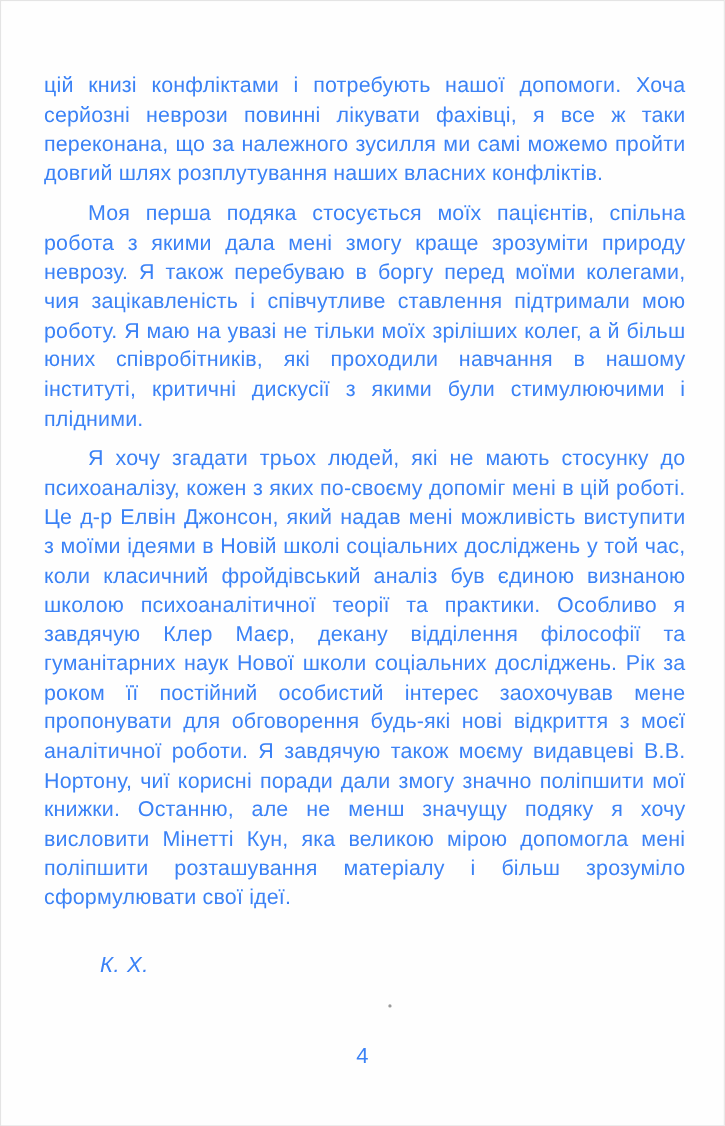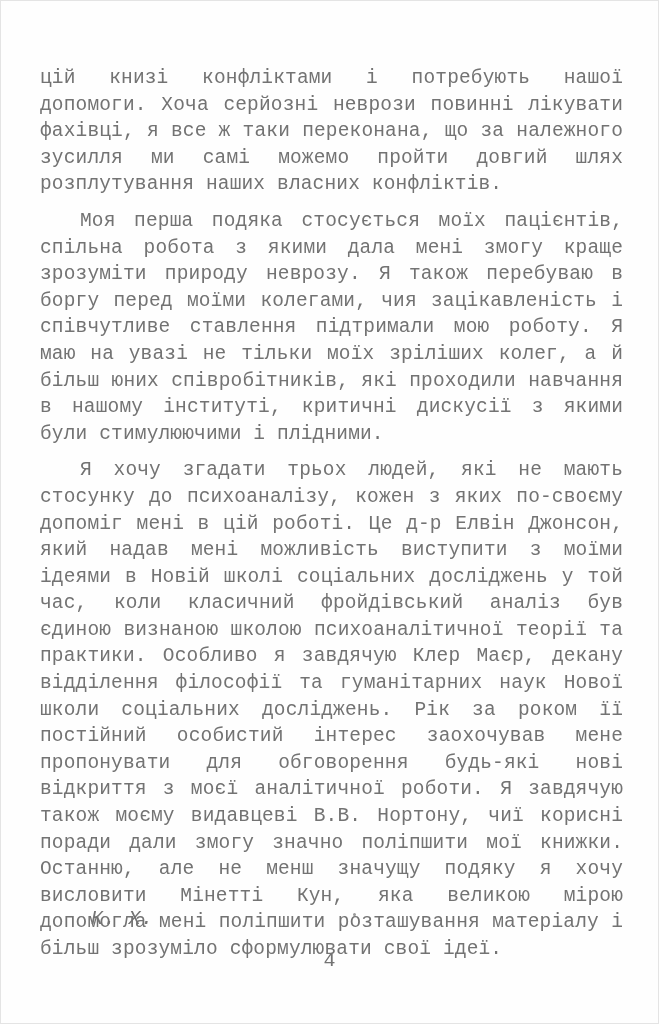--- a/index.html
+++ b/index.html
@@ -7,22 +7,22 @@
       padding: 0;
       background: #ffffff;
     }
     .page {
       position: relative;
       width: 659px;
       height: 1024px;
       box-sizing: border-box;
       background: #fefefe;
       border: 1px solid #e4e4e4;
-      font-family: Liberation Mono, monospace;
-      color: #737373;
+      font-family: Liberation Sans, sans-serif;
+      color: #3b82f6;
       overflow: hidden;
     }
     .text-block {
       position: absolute;
       top: 64px;
       left: 39px;
       width: 583px;
       font-size: 19.5px;
       line-height: 26.6px;
       text-align: justify;
@@ -37,21 +37,20 @@
     .text-block p.indent {
       text-indent: 40px;
     }
     .signature {
       position: absolute;
       left: 90px;
       top: 866px;
       font-style: italic;
       font-size: 20px;
       letter-spacing: 0.5px;
-      margin-top: 40px;
     }
     .artifact-dot {
       position: absolute;
       left: 352px;
       top: 912px;
       width: 3px;
       height: 3px;
       border-radius: 50%;
       background: #9a9a9a;
     }

